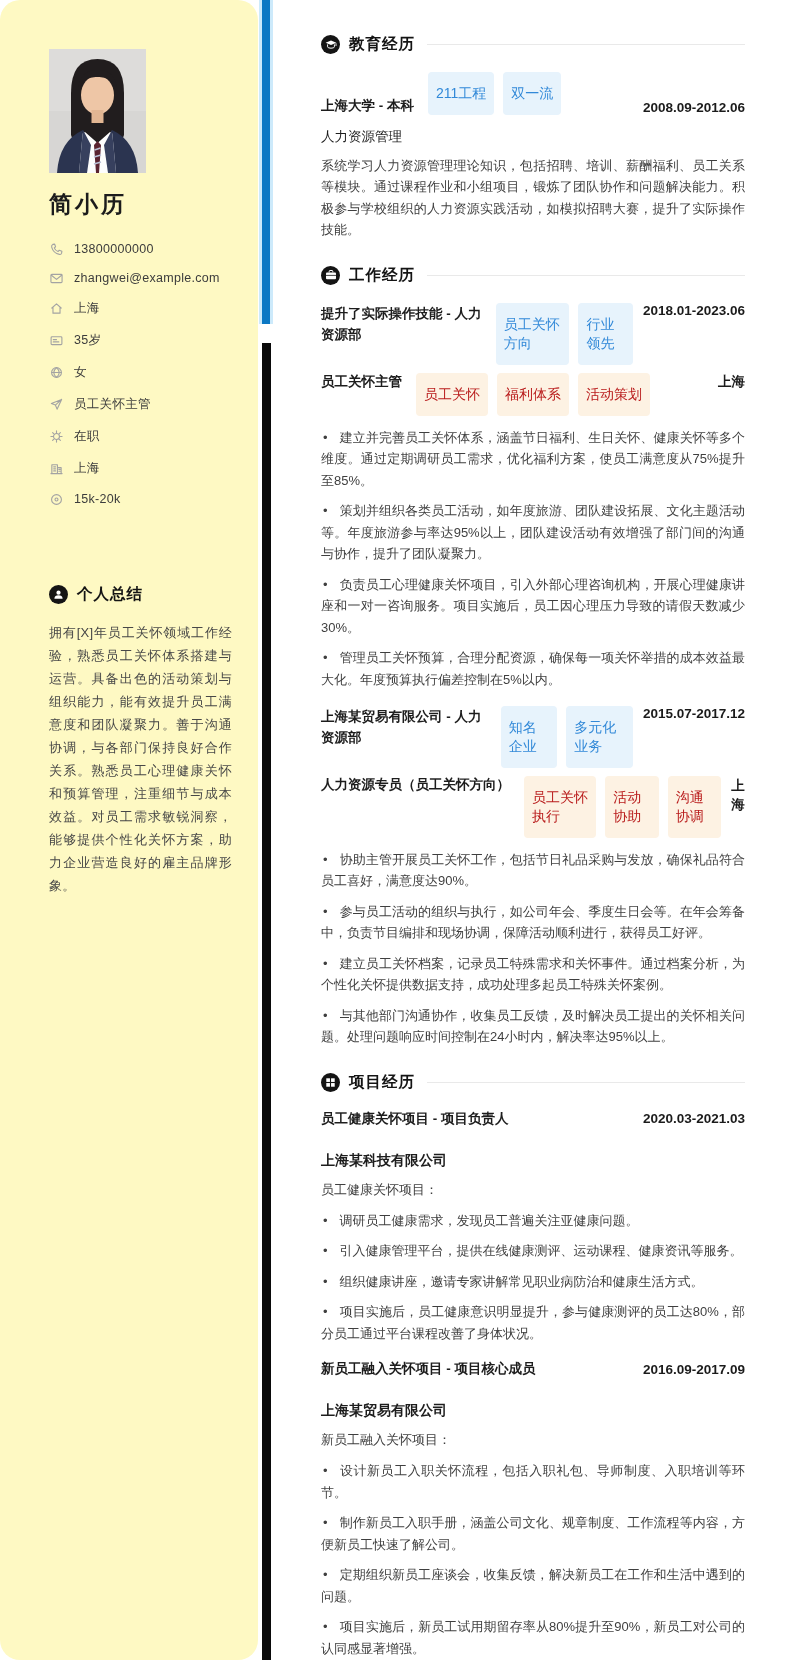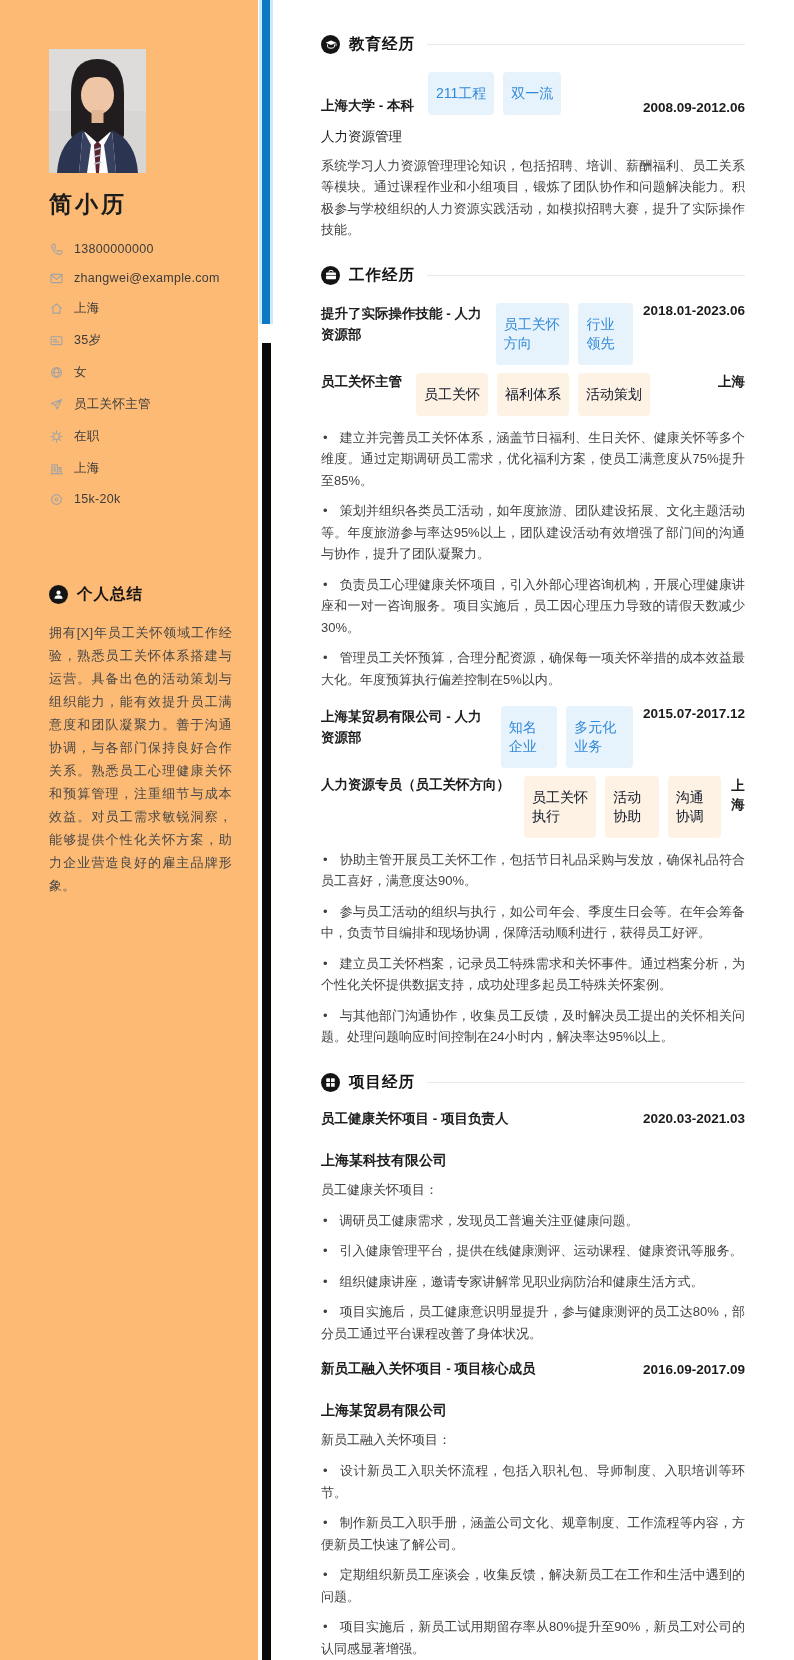--- a/index.html
+++ b/index.html
@@ -1,21 +1,21 @@
 <!DOCTYPE html>
 <html><head>
 <meta charset="utf-8">
 <style>
   * { margin:0; padding:0; box-sizing:border-box; }
   html,body { width:794px; height:1660px; overflow:hidden; background:#ffffff;
     font-family:"Liberation Sans","DejaVu Sans",sans-serif; color:#3f3f3f; }
 
   
   .sidebar { position:absolute; left:0; top:0; width:258px; height:1660px;
-    background:#fdba74; padding:49px 26px 16px 49px; }
+    background:#fef9c3; padding:49px 26px 16px 49px;border-radius:20px; }
   .photo { width:97px; height:124px; overflow:hidden; background:#d6d5d3; }
   .photo svg { display:block; }
   .name { margin-top:16px; font-size:23px; font-weight:600; color:#1c1c1c; letter-spacing:3px; }
   .contacts { margin-top:22px; }
   .contact-row { display:flex; align-items:center; margin-bottom:15px; min-height:13px; }
   .contact-row .cicon { width:14px; height:14px; flex:0 0 14px; margin-right:11px;
     display:flex; align-items:center; justify-content:center; }
   .contact-row .ctext { font-size:12.5px; color:#3c3c3c; letter-spacing:.3px; }
   .cicon svg { stroke:#a3a3a3; fill:none; stroke-width:1.2; stroke-linecap:round; stroke-linejoin:round; }
 
@@ -44,21 +44,21 @@
   .row { display:flex; align-items:center; }
   .row-top { display:flex; align-items:flex-start; }
   .b { font-weight:700; color:#1d1d1d; }
   .t135 { font-size:13.5px; }
   .date { margin-left:auto; font-size:13.5px; font-weight:700; color:#1b1b1b; white-space:nowrap; }
   .loc { margin-left:auto; font-size:13.5px; font-weight:700; color:#1b1b1b; }
   .locv { width:15px; word-break:break-all; line-height:19px; text-align:left; }
 
   .tag { display:inline-block; font-size:14px; padding:12px 8px; border-radius:4px; line-height:1.35; }
   .tag-b { background:#e7f3fc; color:#3289d8; }
-  .tag-o { background:#fdf2e3; color:#0f172a; }
+  .tag-o { background:#fdf2e3; color:#b91c1c; }
   .tag-row { display:flex; align-items:flex-start; gap:9px; margin-left:14px; margin-right:10px; }
   .mw80 { max-width:80px; } .mw70 { max-width:70px; } .mw58 { max-width:58px; }
 
   .cname { width:172px; font-size:13.5px; font-weight:700; color:#1d1d1d; line-height:21px; }
   .edu-row { margin-bottom:13px;align-items:flex-end; }
   .major { font-size:13.5px; font-weight:400; color:#1d1d1d; margin-bottom:9px; }
   .para { font-size:13px; line-height:21.5px; color:#3f3f3f; text-align:justify; }
 
   .entry { margin-bottom:16px; }
   .entry-head { margin-bottom:8px; }

